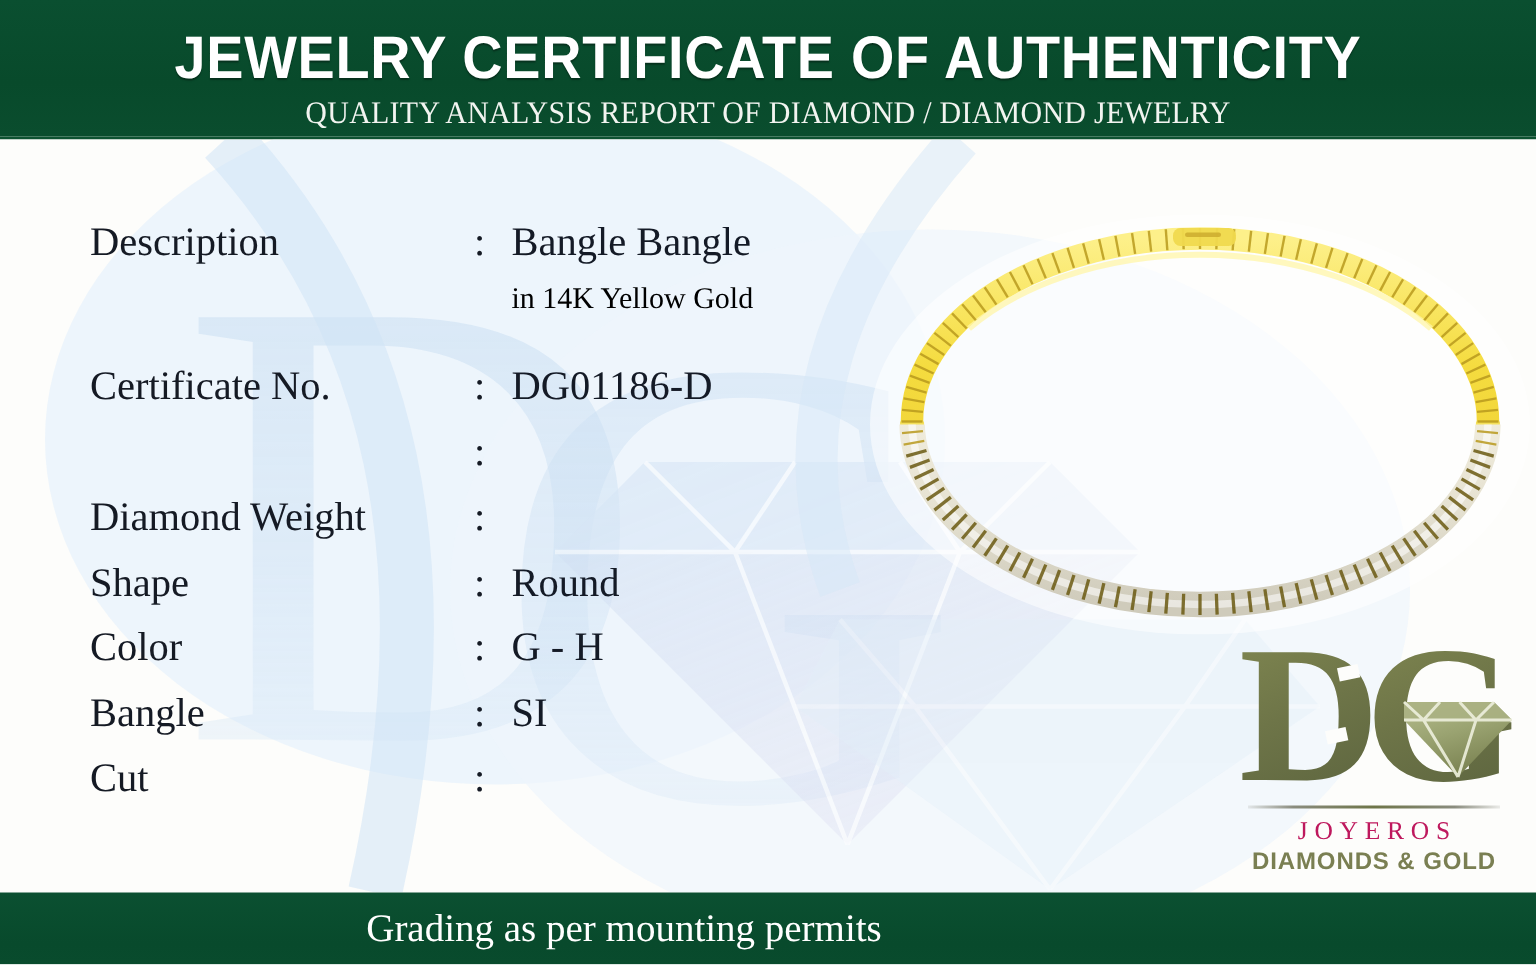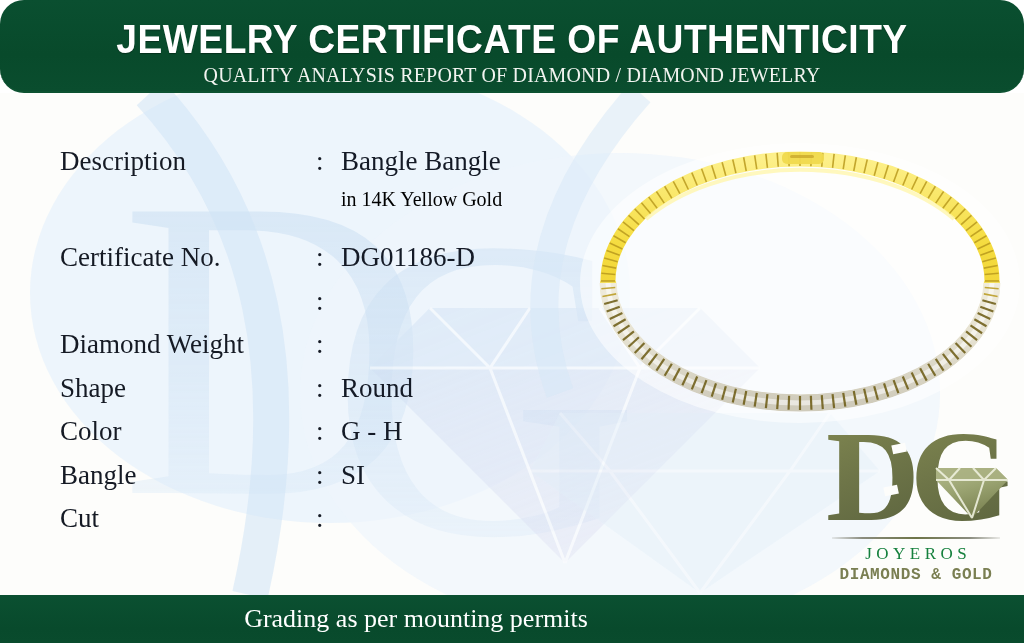--- a/index.html
+++ b/index.html
@@ -21,21 +21,20 @@
   .header-bar {
     position: absolute;
     left: 0; top: 0;
     width: 1024px;
     height: 93px;
     background: #0a4d2e;
     background: linear-gradient(180deg, #0a4f30 0%, #084a2b 60%, #0a4d2e 100%);
     box-sizing: border-box;
     border-bottom: 2px solid #0d5231;
     overflow: hidden;
-    border-radius: 24px;
   }
   .cert-title {
     position: absolute;
     left: 0; top: 17px;
     width: 1024px;
     text-align: center;
     color: #ffffff;
     font-family: "Liberation Sans", sans-serif;
     font-weight: bold;
     font-size: 40px;
@@ -142,26 +141,26 @@
   .logo-rule {
     width: 168px; height: 2px;
     margin: 1px auto 0 auto;
     background: linear-gradient(90deg, rgba(130,130,120,0.15), #8a8c7e 18%, #6e7548 50%, #8a8c7e 82%, rgba(130,130,120,0.15));
   }
   .logo-joyeros {
     margin-top: 5px;
     font-family: "Liberation Serif", serif;
     font-size: 17px;
     letter-spacing: 4.5px;
-    color: #15803d;
+    color: #be185d;
     text-indent: 4.5px;
   }
   .logo-tagline {
     margin-top: 2px;
-    font-family: Liberation Mono, monospace;
+    font-family: Liberation Sans, sans-serif;
     font-weight: bold;
     font-size: 16px;
     letter-spacing: 0.6px;
     color: #7a7f52;
   }
 
   
   .footer-bar {
     position: absolute;
     left: 0; top: 595px;

